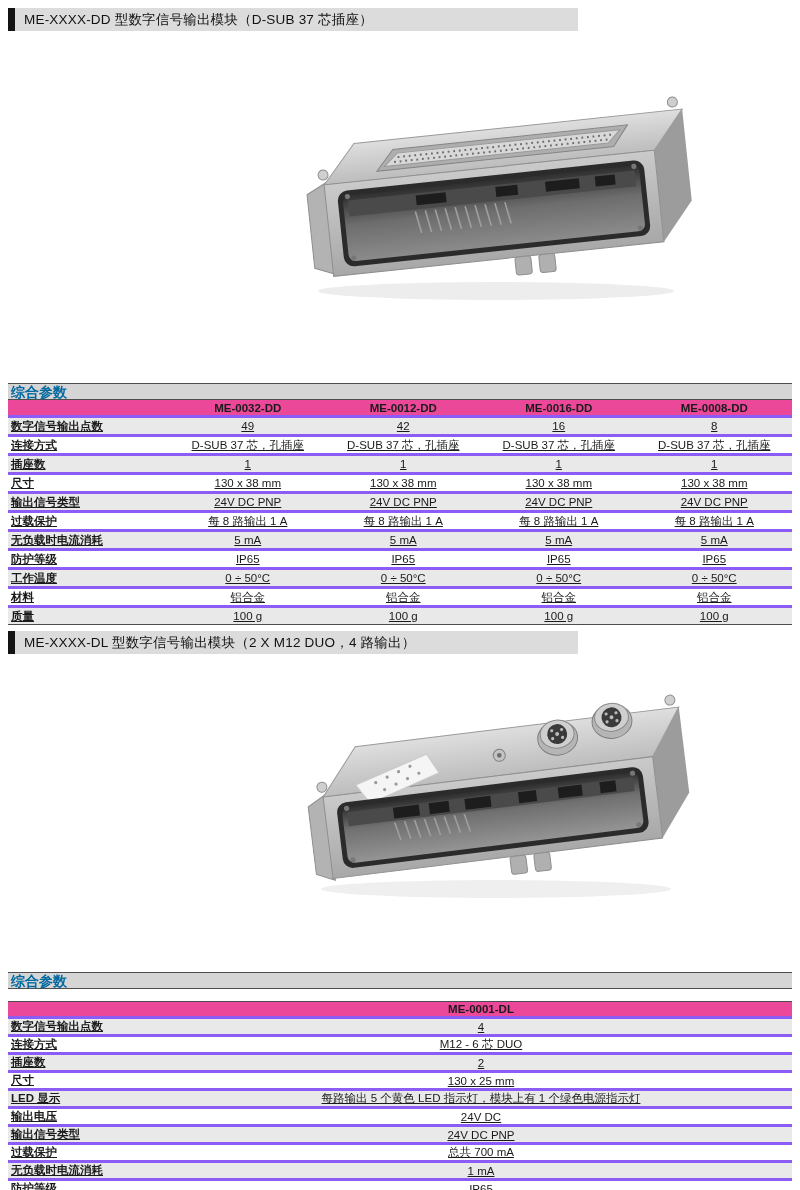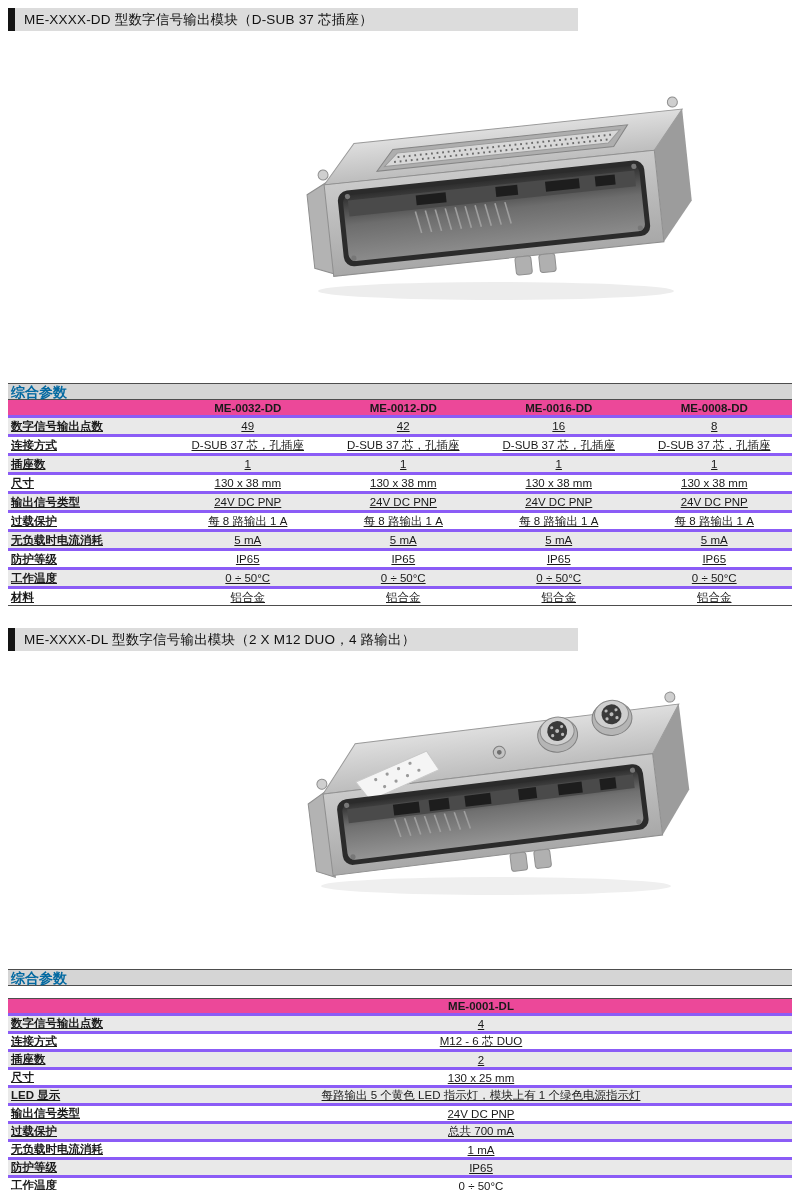--- a/index.html
+++ b/index.html
@@ -28,21 +28,21 @@
   thead th{font-weight:bold;text-align:center;height:15px;background:#ec4899;margin-top:8px;}
   th.lbl,td.lbl{width:155px;text-align:left;font-weight:bold;padding-left:3px;}
   td{text-align:center;font-weight:normal;}
   tbody tr{border-top:3px solid #8b5cf6;text-decoration:underline;}
   tbody tr:last-child{border-bottom:1px solid #4d4d4d;}
   tbody tr:nth-child(odd){background:#e9e9e9;}
   tbody tr:nth-child(even){background:#ffffff;}
   .t2-gap{height:12px;}
   .t2 thead tr{border-top:1px solid #4d4d4d;border-bottom:1px solid #4d4d4d;}
   .t2 th,.t2 td{height:14px;}
-  .mt10{margin-top:22px;}
+  .mt10{margin-top:6px;}
 </style>
 </head>
 <body>
 
 <div class="page">
 
   <div class="title-bar">
     <div class="title-tab"></div>
     <div class="title-text">ME-XXXX-DD 型数字信号输出模块（D-SUB 37 芯插座）</div>
   </div>
@@ -191,20 +191,27 @@
           <td>0 ÷ 50°C</td>
           <td>0 ÷ 50°C</td>
         </tr>
       <tr>
           <td class="lbl">材料</td>
           <td>铝合金</td>
           <td>铝合金</td>
           <td>铝合金</td>
           <td>铝合金</td>
         </tr>
+      <tr>
+          <td class="lbl">质量</td>
+          <td>100 g</td>
+          <td>100 g</td>
+          <td>100 g</td>
+          <td>100 g</td>
+        </tr>
     </tbody>
   </table>
 
   <div class="title-bar mt10">
     <div class="title-tab"></div>
     <div class="title-text">ME-XXXX-DL 型数字信号输出模块（2 X M12 DUO，4 路输出）</div>
   </div>
 
   <div class="figure" id="fig2">
     <svg class="fig-svg" width="400" height="230" viewBox="0 0 400 230">
@@ -330,20 +337,24 @@
         </tr>
       <tr>
           <td class="lbl">尺寸</td>
           <td>130 x 25 mm</td>
         </tr>
       <tr>
           <td class="lbl">LED 显示</td>
           <td>每路输出 5 个黄色 LED 指示灯，模块上有 1 个绿色电源指示灯</td>
         </tr>
       <tr>
+          <td class="lbl">输出电压</td>
+          <td>24V DC</td>
+        </tr>
+      <tr>
           <td class="lbl">输出信号类型</td>
           <td>24V DC PNP</td>
         </tr>
       <tr>
           <td class="lbl">过载保护</td>
           <td>总共 700 mA</td>
         </tr>
       <tr>
           <td class="lbl">无负载时电流消耗</td>
           <td>1 mA</td>

